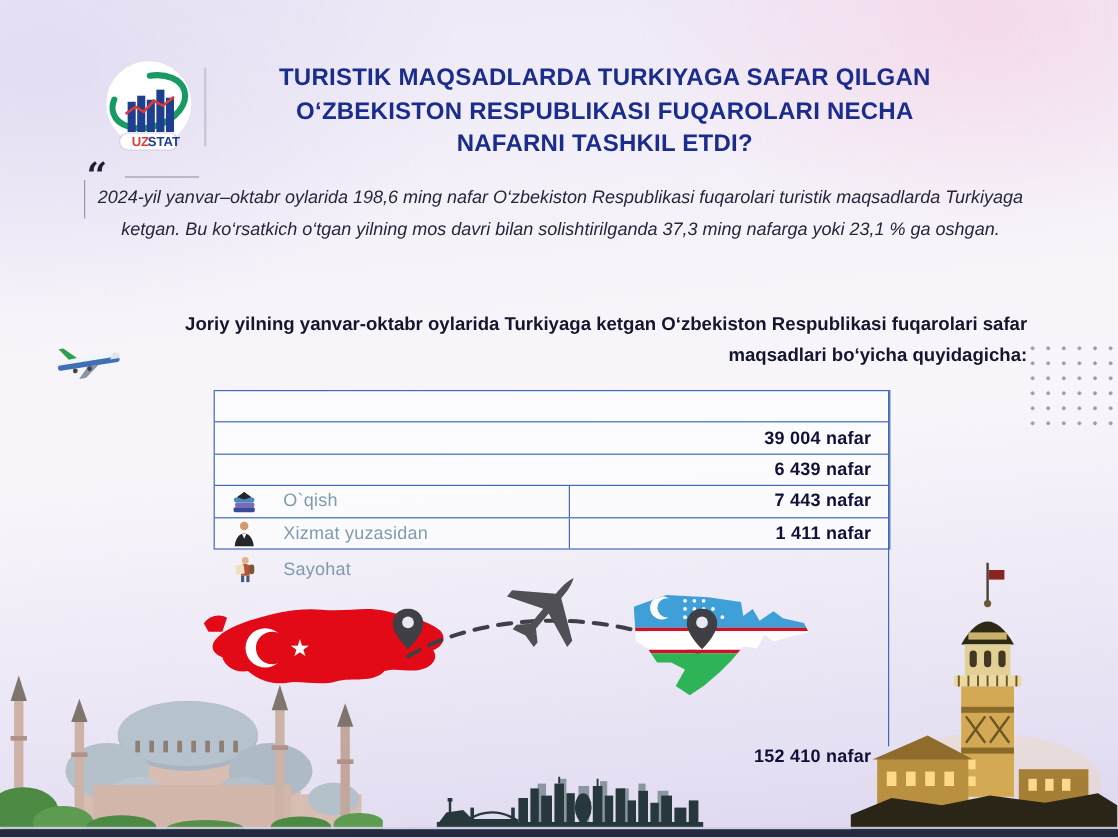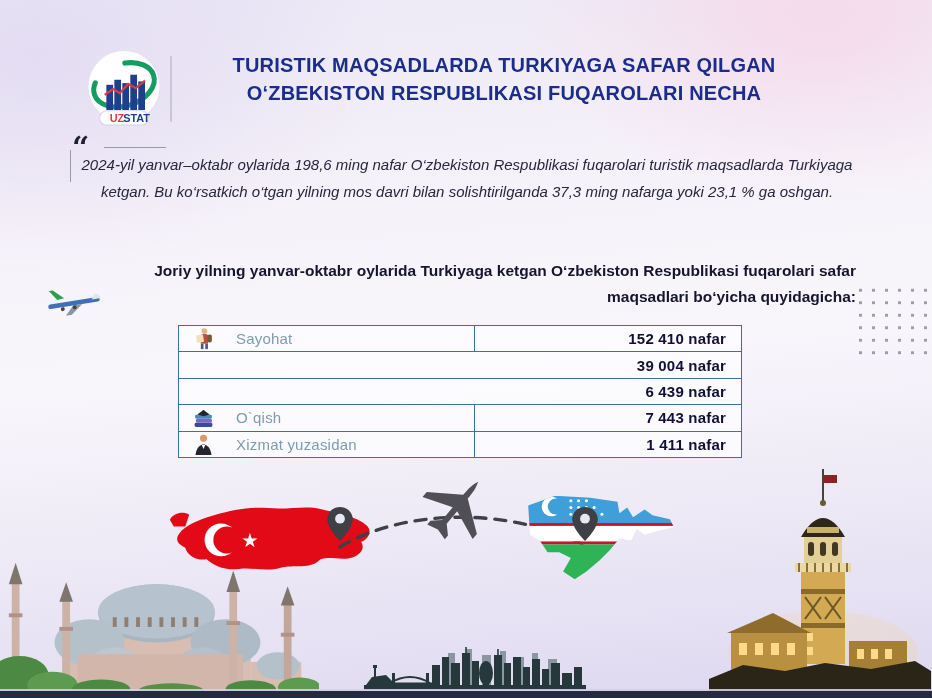--- a/index.html
+++ b/index.html
@@ -37,21 +37,21 @@
     background-image:radial-gradient(circle,#8d8d9b 1.6px,rgba(0,0,0,0) 1.7px);
     background-size:13px 12.5px;opacity:.85;
   }
   
   .info-table{
     position:absolute;left:178px;top:325px;width:564px;
     border:1.6px solid #3f6ab5;background:rgba(253,253,255,.82);
     box-sizing:border-box;
   }
   .trow{display:flex;height:25.4px;align-items:stretch;border-top:1.4px solid #3f6ab5;}
-  .trow:first-child{border-top:none;}
+  .trow:first-child{border-top:none;flex-direction:column;}
   .cell-label{
     flex:0 0 296px;display:flex;align-items:center;box-sizing:border-box;
     border-right:1.4px solid #3f6ab5;padding-left:13px;
   }
   .row-icon{width:23px;height:23px;margin-right:21px;flex:0 0 23px;display:flex;align-items:center;}
   .row-icon svg{width:100%;height:100%;}
   .label-text{color:#7e9cae;font-size:15px;letter-spacing:.2px;}
   .cell-value{
     flex:1;display:flex;align-items:center;justify-content:flex-end;padding-right:15px;
     font-weight:bold;color:#101038;font-size:15px;letter-spacing:.2px;
@@ -237,20 +237,21 @@
     <rect x="21" y="77" width="58" height="17" rx="8.5" fill="#ffffff" stroke="#d4d2e4" stroke-width="1.2"></rect>
     <text x="33" y="90" font-size="13" font-weight="bold" fill="#e03a3a" font-family="Liberation Sans,sans-serif">UZ</text>
     <text x="49" y="90" font-size="13" font-weight="bold" fill="#1e3f8f" font-family="Liberation Sans,sans-serif">STAT</text>
   </svg>
 
   <div class="divider"></div>
 
   <div class="title">
     <div>TURISTIK MAQSADLARDA TURKIYAGA SAFAR QILGAN</div>
     <div>O‘ZBEKISTON RESPUBLIKASI FUQAROLARI NECHA</div>
+    <div>NAFARNI TASHKIL ETDI?</div>
   </div>
 
   <div class="quote-mark">“</div>
   <div class="quote-hline"></div>
   <div class="quote-vline"></div>
   <div class="quote-text">2024-yil yanvar–oktabr oylarida 198,6 ming nafar O‘zbekiston Respublikasi fuqarolari turistik maqsadlarda Turkiyaga ketgan. Bu ko‘rsatkich o‘tgan yilning mos davri bilan solishtirilganda 37,3 ming nafarga yoki 23,1 % ga oshgan.</div>
 
   <div class="subtitle">Joriy yilning yanvar-oktabr oylarida Turkiyaga ketgan O‘zbekiston Respublikasi fuqarolari safar maqsadlari bo‘yicha quyidagicha:</div>
 
   <svg class="mini-plane" viewBox="0 0 64 40">

